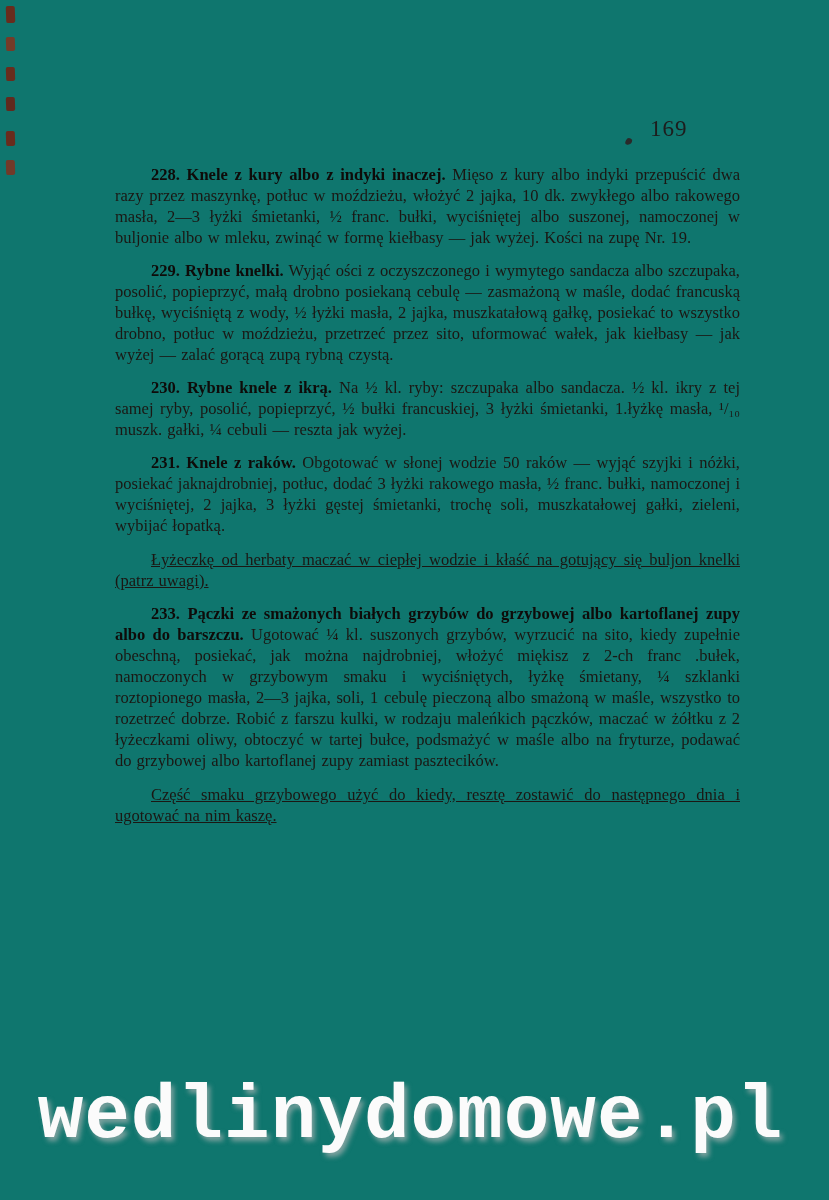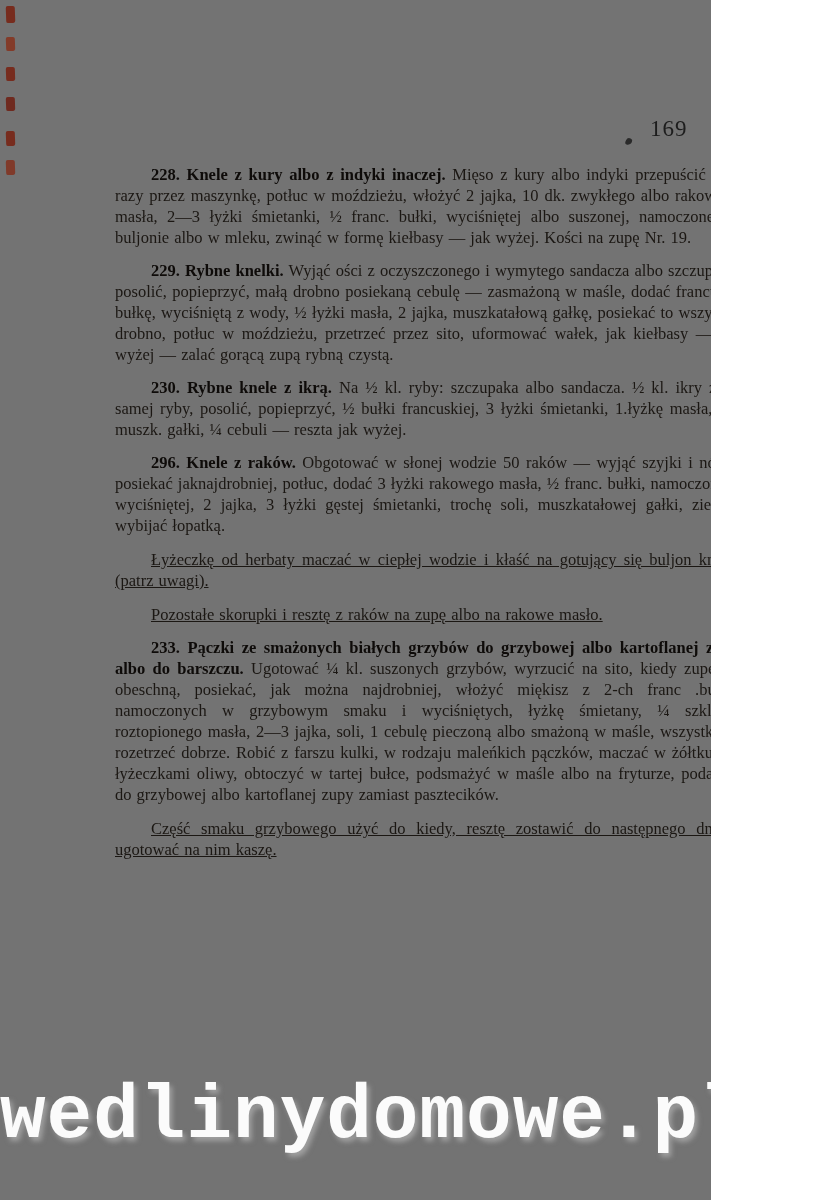--- a/index.html
+++ b/index.html
@@ -1,19 +1,19 @@
 <!DOCTYPE html>
 <html><head>
 <meta charset="utf-8">
 <style>
   html,body{margin:0;padding:0;background:#ffffff;}
   .page{
     position:relative;
-    width:711px;height:1200px;
-    background:#737373;
+    width:829px;height:1200px;
+    background:#0f766e;
     overflow:hidden;
     font-family:"Liberation Serif","DejaVu Serif",serif;
     color:#181411;
   }
   
   .scan-mark{
     position:absolute;
     left:6px;width:9px;
     background:#78200f;
     border-radius:2px;
@@ -96,25 +96,24 @@
       <span class="hd">229. Rybne knelki.</span>
       <span class="bd">Wyjąć ości z oczyszczonego i wymytego sandacza albo szczupaka, posolić, popieprzyć, małą drobno posiekaną cebulę — zasmażoną w maśle, dodać francuską bułkę, wyciśniętą z wody, ½ łyżki masła, 2 jajka, muszkatałową gałkę, posiekać to wszystko drobno, potłuc w moździeżu, przetrzeć przez sito, uformować wałek, jak kiełbasy — jak wyżej — zalać gorącą zupą rybną czystą.</span>
     </p>
 
     <p class="para recipe gap-lg">
       <span class="hd">230. Rybne knele z ikrą.</span>
       <span class="bd">Na ½ kl. ryby: szczupaka albo sandacza. ½ kl. ikry z tej samej ryby, posolić, popieprzyć, ½ bułki francuskiej, 3 łyżki śmietanki, 1.łyżkę masła, ¹/₁₀ muszk. gałki, ¼ cebuli — reszta jak wyżej.</span>
     </p>
 
     <p class="para recipe gap-lg">
-      <span class="hd">296. Knele z raków.</span>
+      <span class="hd">231. Knele z raków.</span>
       <span class="bd">Obgotować w słonej wodzie 50 raków — wyjąć szyjki i nóżki, posiekać jaknajdrobniej, potłuc, dodać 3 łyżki rakowego masła, ½ franc. bułki, namoczonej i wyciśniętej, 2 jajka, 3 łyżki gęstej śmietanki, trochę soli, muszkatałowej gałki, zieleni, wybijać łopatką.</span>
     </p>
     <p class="para gap-sm">Łyżeczkę od herbaty maczać w ciepłej wodzie i kłaść na gotujący się buljon knelki (patrz uwagi).</p>
-    <p class="para gap-sm">Pozostałe skorupki i resztę z raków na zupę albo na rakowe masło.</p>
 
 
     <p class="para recipe gap-lg">
       <span class="hd">233. Pączki ze smażonych białych grzybów do grzybowej albo kartoflanej zupy albo do barszczu.</span>
       <span class="bd">Ugotować ¼ kl. suszonych grzybów, wyrzucić na sito, kiedy zupełnie obeschną, posiekać, jak można najdrobniej, włożyć miękisz z 2-ch franc .bułek, namoczonych w grzybowym smaku i wyciśniętych, łyżkę śmietany, ¼ szklanki roztopionego masła, 2—3 jajka, soli, 1 cebulę pieczoną albo smażoną w maśle, wszystko to rozetrzeć dobrze. Robić z farszu kulki, w rodzaju maleńkich pączków, maczać w żółtku z 2 łyżeczkami oliwy, obtoczyć w tartej bułce, podsmażyć w maśle albo na fryturze, podawać do grzybowej albo kartoflanej zupy zamiast pasztecików.</span>
     </p>
     <p class="para gap-sm">Część smaku grzybowego użyć do kiedy, resztę zostawić do następnego dnia i ugotować na nim kaszę.</p>
 
   </div>
 

